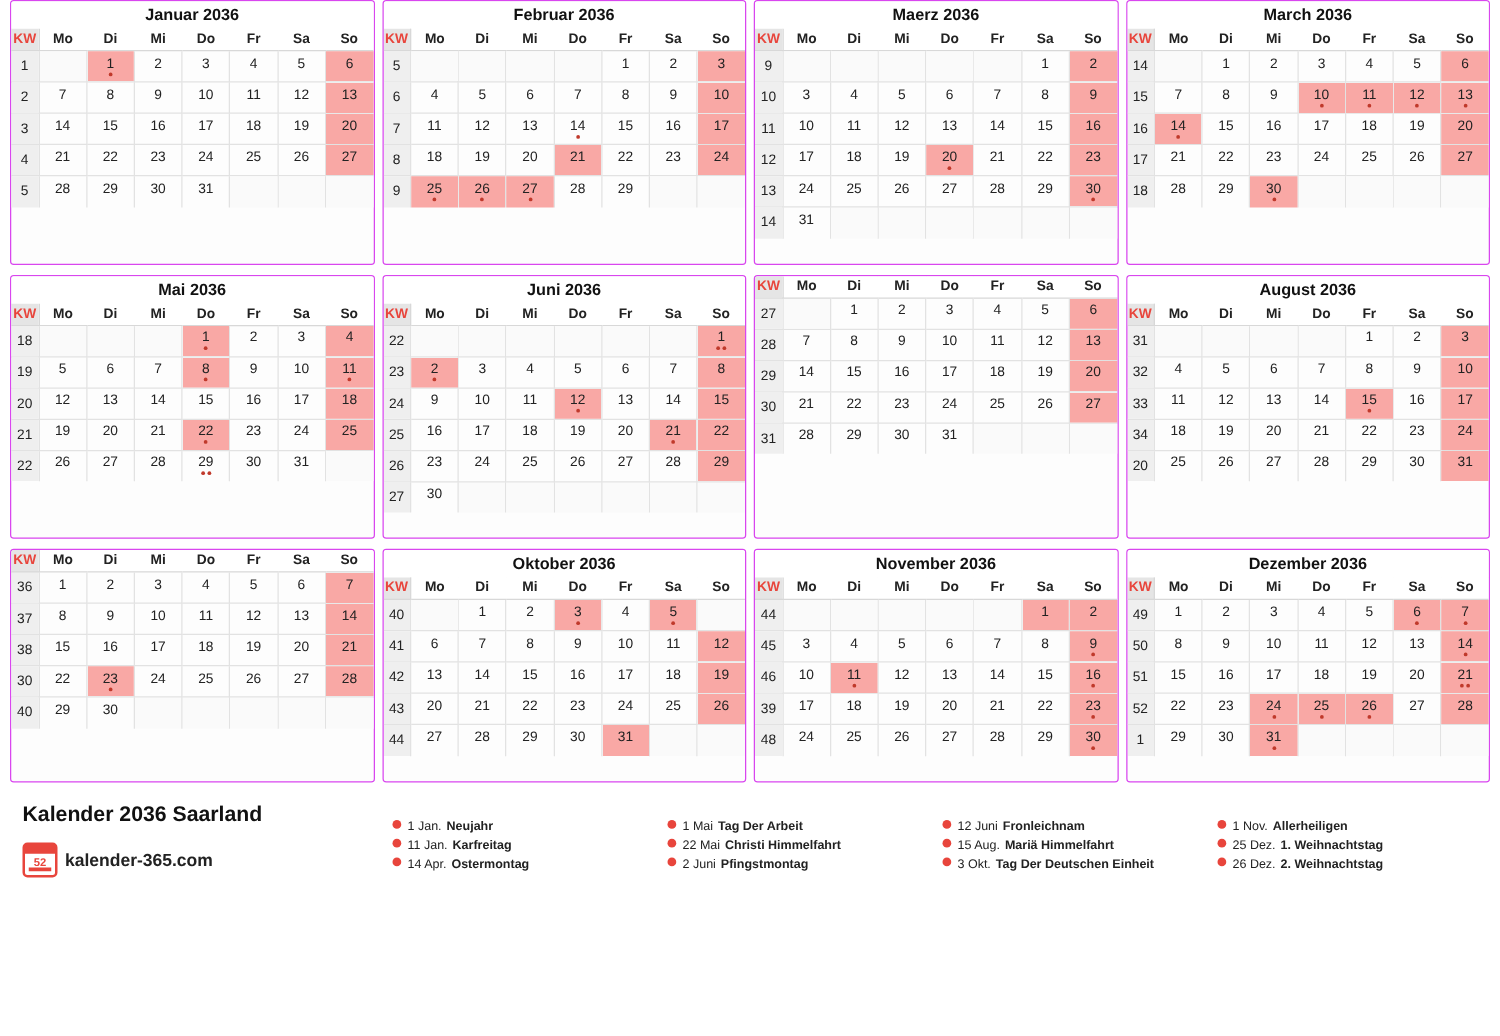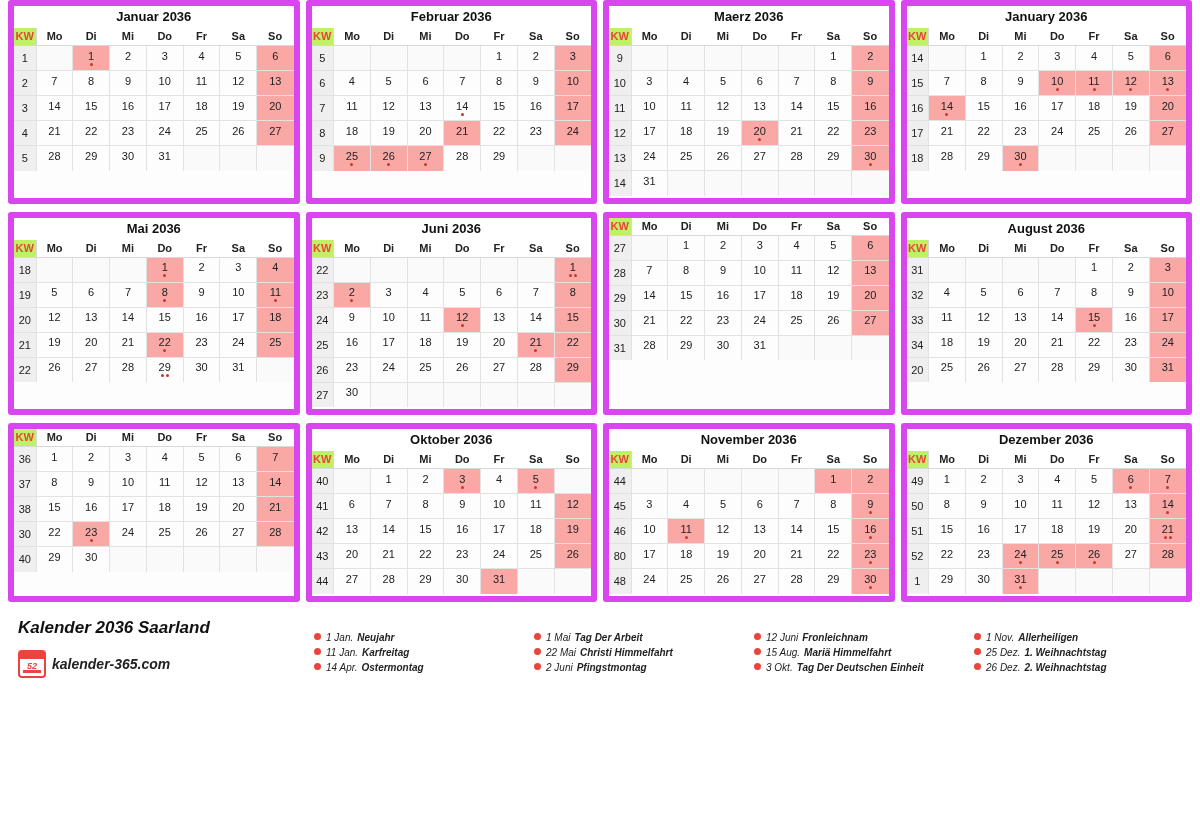--- a/index.html
+++ b/index.html
@@ -15,23 +15,23 @@
     padding: 0 4px;
   }
   .months-grid {
     display: grid;
     grid-template-columns: repeat(4, 1fr);
     gap: 8px 6px;
     padding: 0 4px;
   }
   .month-box {
     background: #fdfdfd;
-    border: 6px solid #d946ef;
+    border: 1px solid #d946ef;
     border-radius: 3px;
-    padding: 0 0 2px 0;
+    padding: 0 0 20px 0;
     overflow: hidden;
   }
   .month-title {
     text-align: center;
     font-size: 13px;
     font-weight: bold;
     color: #111;
     padding: 3px 0 4px 0;
     background: #ffffff;
   }
@@ -44,21 +44,21 @@
     font-size: 11px;
     font-weight: bold;
     color: #222;
     padding: 2px 0 3px 0;
     border-bottom: 1px solid #d8d8d8;
     background: #ffffff;
     text-align: center;
   }
   table.month th.kw-h {
     color: #e8453c;
-    background: #bef264;
+    background: #e5e5e5;
     border-right: 1px solid #d8d8d8;
     width: 22px;
   }
   table.month td {
     font-size: 11px;
     text-align: center;
     height: 25px;
     border-bottom: 1px solid #e2e2e2;
     border-right: 1px solid #e2e2e2;
     color: #222;
@@ -94,21 +94,20 @@
     border-radius: 50%;
     background: #c0392b;
     margin: 0 1px;
   }
   
   .footer {
     display: flex;
     align-items: flex-start;
     padding: 10px 10px 0 10px;
     margin-top: 6px;
-    font-style: italic;
   }
   .brand {
     width: 300px;
     flex: none;
   }
   .brand-title {
     font-size: 17px;
     font-weight: bold;
     color: #111;
     margin-bottom: 12px;
@@ -662,21 +661,21 @@
               <td class="empty"></td>
               <td class="empty"></td>
               <td class="empty"></td>
               <td class="empty"></td>
               <td class="empty"></td>
             </tr>
           </tbody>
         </table>
       </div>
       <div class="month-box">
-        <div class="month-title">January 2036</div>
+        <div class="month-title">March 2036</div>
         <table class="month">
           <thead>
             <tr>
               <th class="kw-h">KW</th>
               <th>Mo</th>
               <th>Di</th>
               <th>Mi</th>
               <th>Do</th>
               <th>Fr</th>
               <th>Sa</th>
@@ -1889,21 +1888,21 @@
               <td class="day">
                 <span class="num">15</span>
                 <span class="dots"></span>
               </td>
               <td class="day sun">
                 <span class="num">16</span>
                 <span class="dots"><i class="dot"></i></span>
               </td>
             </tr>
             <tr>
-              <td class="kw">80</td>
+              <td class="kw">39</td>
               <td class="day">
                 <span class="num">17</span>
                 <span class="dots"></span>
               </td>
               <td class="day">
                 <span class="num">18</span>
                 <span class="dots"></span>
               </td>
               <td class="day">
                 <span class="num">19</span>

